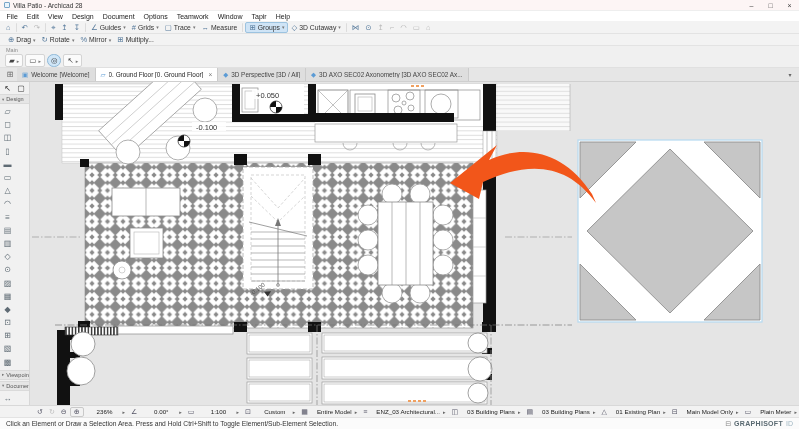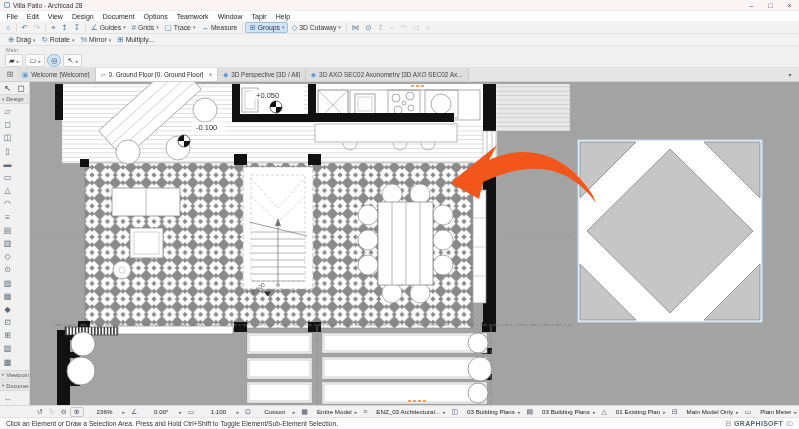--- a/index.html
+++ b/index.html
@@ -61,21 +61,21 @@
   .tbox-top .tool{font-size:8px;color:#333}
   .tbox-header{height:10px;background:#e6e6e6;border-top:1px solid #dadada;border-bottom:1px solid #dadada;
                display:flex;align-items:center;padding-left:2px;color:#555}
   .tbox-header .harr{font-size:4.5px;margin-right:2px;color:#777}
   .tbox-header .hlbl{font-size:5.6px}
   .tbox-grid{display:flex;flex-wrap:wrap;padding:1px 0}
   .tbox-grid .tool{width:15px;height:13.2px;display:flex;align-items:center;justify-content:center;
                    font-size:8px;color:#5f6b74}
 
   
-  .canvas{position:absolute;left:30px;top:82px;width:769px;height:323px;background:#a3a3a3}
+  .canvas{position:absolute;left:30px;top:82px;width:769px;height:323px;background:#e5e5e5}
 
   
   .bottombar{position:absolute;left:0;top:405px;width:799px;height:12px;background:#f2f2f2;
              border-top:1px solid #d8d8d8;display:flex;align-items:center;padding-left:34px;overflow:hidden}
   .bb-ctrl{display:flex;align-items:center;height:12px;padding:0 3px;white-space:nowrap}
   .bb-ctrl .glyph{font-size:7px;color:#556}
   .bb-ctrl .lbl{font-size:6.2px;color:#222;margin:0 3px;min-width:30px;text-align:center}
   .bb-ctrl .arr{font-size:5px;color:#666}
   .bb-ctrl.disabled .glyph{color:#bbb}
   .bb-ctrl.boxed{border:1px solid #c9c9c9;border-radius:2px;height:10px}

